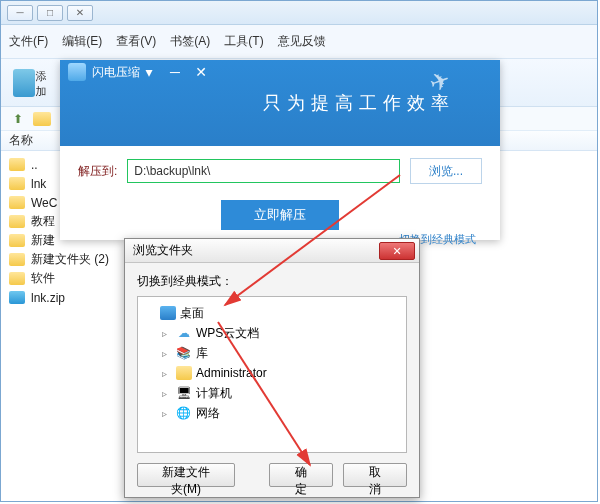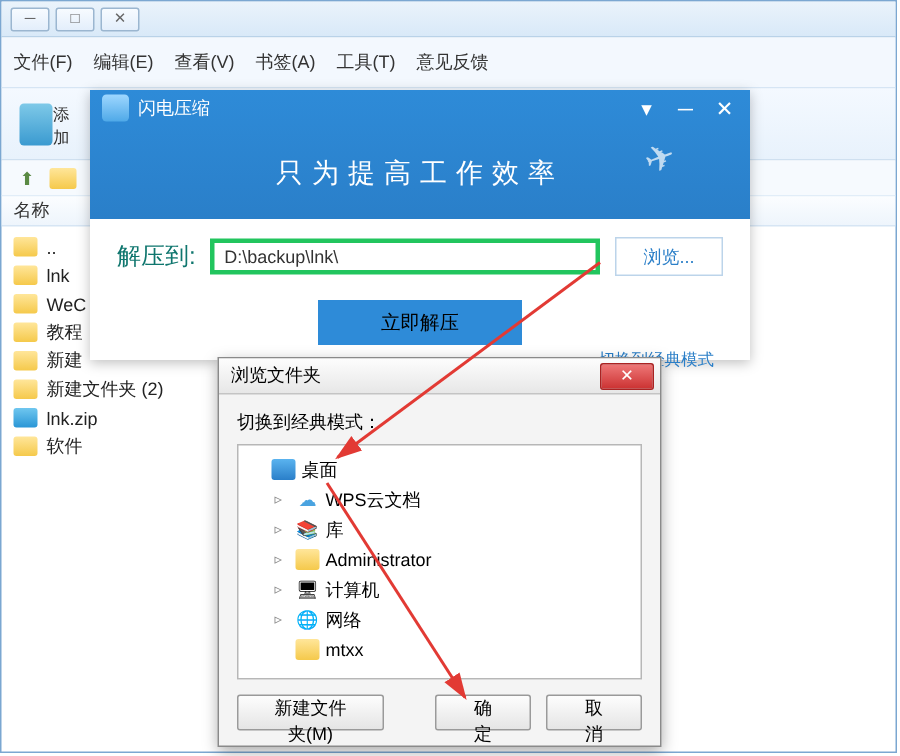--- a/index.html
+++ b/index.html
@@ -128,21 +128,21 @@
   width: 440px; height: 180px;
   background: #fff;
   box-shadow: 0 2px 8px rgba(0,0,0,0.25);
   z-index: 5;
 }
 .app-header {
   height: 86px;
   background: linear-gradient(#2e8bd8,#2a7fc9);
   position: relative;
   display: flex;
-  flex-direction: column;
+  flex-direction: row;
   justify-content: flex-end;
 }
 .app-titlerow {
   display: flex; align-items: center;
   height: 24px; padding: 4px 8px;
   color: #fff;
 }
 .app-icon {
   width: 18px; height: 18px;
   background: linear-gradient(#9ed7ff,#4fa9e8);
@@ -165,59 +165,59 @@
   color: rgba(255,255,255,0.7);
   font-size: 24px;
   transform: rotate(-20deg);
 }
 .app-body {
   padding: 12px 18px 8px 18px;
 }
 .pathrow {
   display: flex; align-items: center; gap: 10px;
 }
-.pathrow .label { font-size: 16px; color: #0f766e; }
+.pathrow .label { font-size: 12px; color: #7f1d1d; }
 .pathrow input {
   flex: 1; height: 24px;
-  border: 3px solid #22c55e;
+  border: 1px solid #22c55e;
   padding: 0 6px; font-size: 12px;
   color: #333;
 }
 .browse-btn {
   width: 72px; height: 26px;
   border: 1px solid #bcd4ea;
   background: #fff;
   color: #2b7fc8;
   font-size: 12px;
 }
 .extract-btn {
   display: block;
-  width: 136px; height: 30px;
+  width: 118px; height: 30px;
   margin: 16px auto 2px auto;
   background: #2e8bd8;
-  border: none; color: #000000;
+  border: none; color: #ffffff;
   font-size: 13px;
   text-align: center;
 }
 .switchlink {
   text-align: right;
   color: #2b7fc8;
   font-size: 11px;
   padding-right: 6px;
 }
 .hl-browse {
   position: absolute;
   border: 2px solid #e23a34;
   pointer-events: none;
 }
 
 
 .dialog {
   position: absolute;
-  left: 145px; top: 238px;
+  left: 124px; top: 238px;
   width: 296px; height: 260px;
   background: #f4f4f4;
   border: 1px solid #8a8a8a;
   box-shadow: 0 3px 10px rgba(0,0,0,0.35);
   z-index: 10;
   display: flex; flex-direction: column;
 }
 .dlg-title {
   height: 24px;
   background: linear-gradient(#fdfdfd,#e7e7e7);
@@ -365,26 +365,26 @@
       </div>
     <div class="frow">
         <div class="ficon"></div>
         <span class="fname">新建</span>
       </div>
     <div class="frow">
         <div class="ficon"></div>
         <span class="fname">新建文件夹 (2)</span>
       </div>
     <div class="frow">
+        <div class="ficon"></div>
+        <span class="fname">软件</span>
+      </div>
+    <div class="frow">
         <div class="ficon zip"></div>
         <span class="fname">lnk.zip</span>
-      </div>
-    <div class="frow">
-        <div class="ficon"></div>
-        <span class="fname">软件</span>
       </div>
   </div>
 </div>
 
 <div class="app">
   <div class="app-header">
     <div class="app-titlerow">
       <div class="app-icon"></div>
       <span class="t">闪电压缩</span>
       <div class="app-wbtns">
@@ -441,25 +441,20 @@
     <div class="trow ind1">
       <span class="exp">▹</span>
       <span class="ticon ic-pc"></span>
       <span>计算机</span>
     </div>
     <div class="trow ind1">
       <span class="exp">▹</span>
       <span class="ticon ic-net"></span>
       <span>网络</span>
     </div>
-    <div class="trow ind1">
-      <span class="exp"></span>
-      <span class="ticon ic-folder"></span>
-      <span>mtxx</span>
-    </div>
   </div>
   <div class="dlg-btns">
     <button class="newf">新建文件夹(M)</button>
     <div style="flex:1"></div>
     <button class="ok">确定</button>
     <button class="cancel">取消</button>
   </div>
 </div>
 
 <div class="hl-desktop" style="left:148px; top:300px; width:70px; height:24px;"></div>

